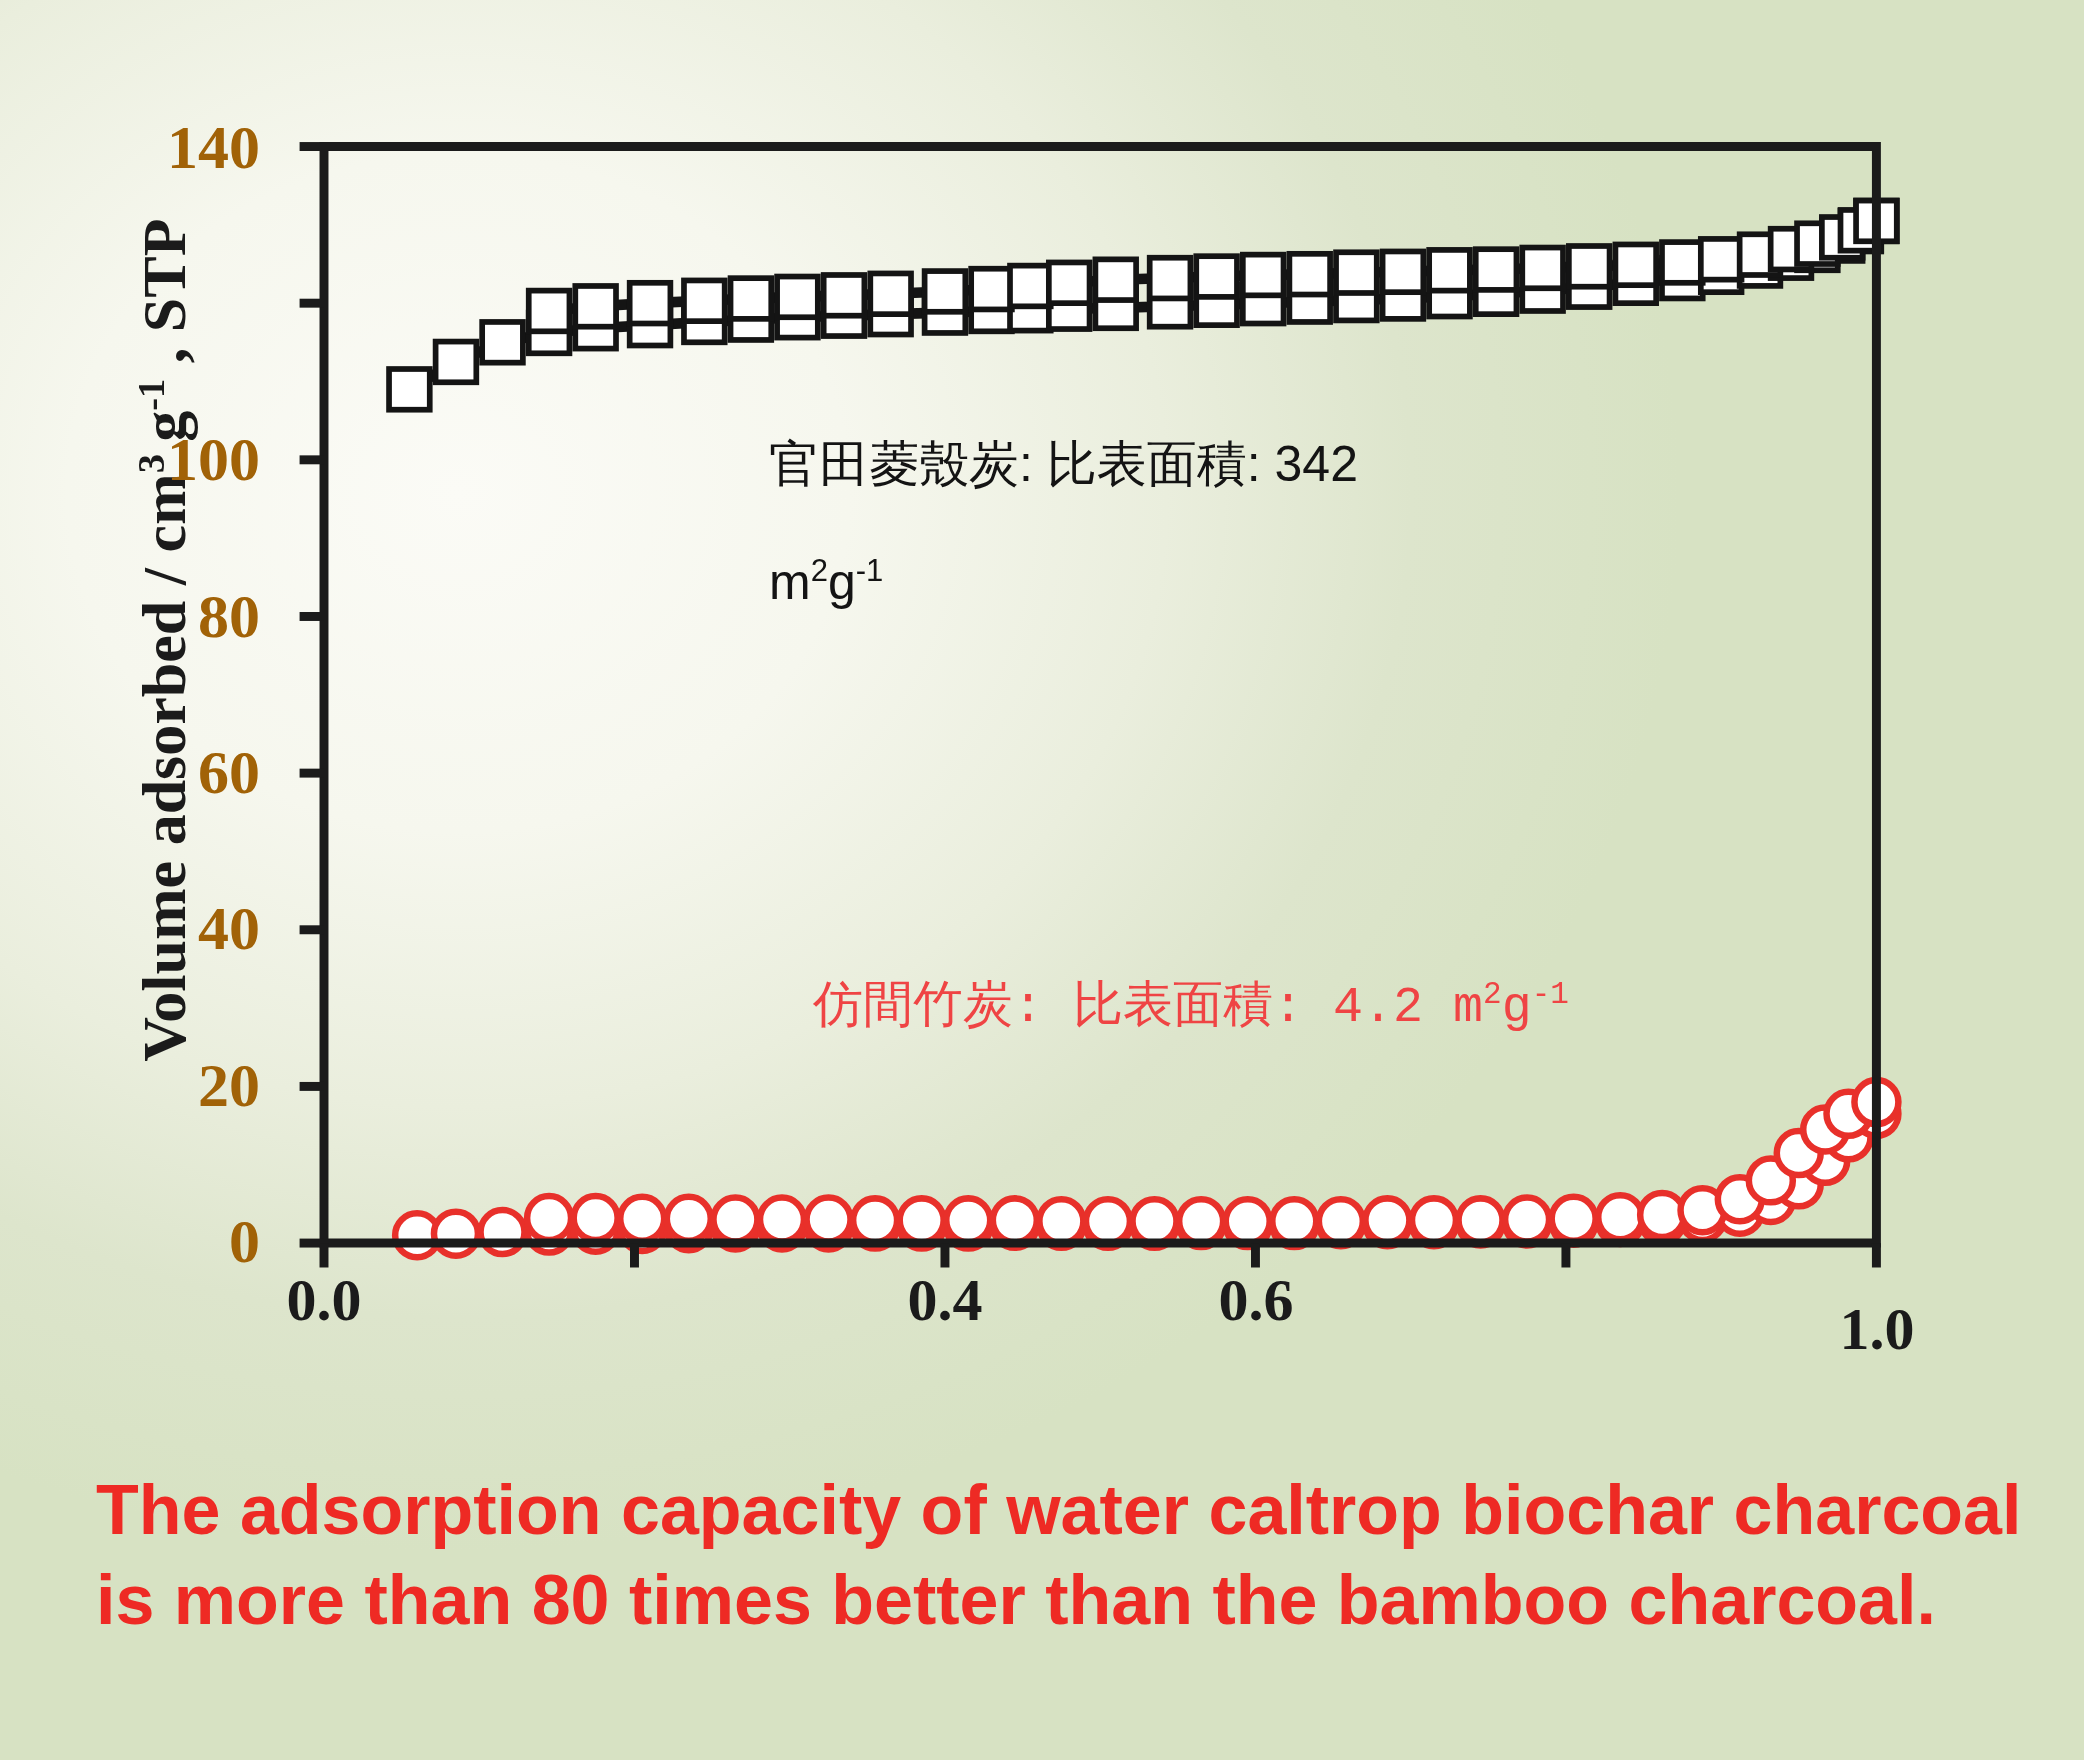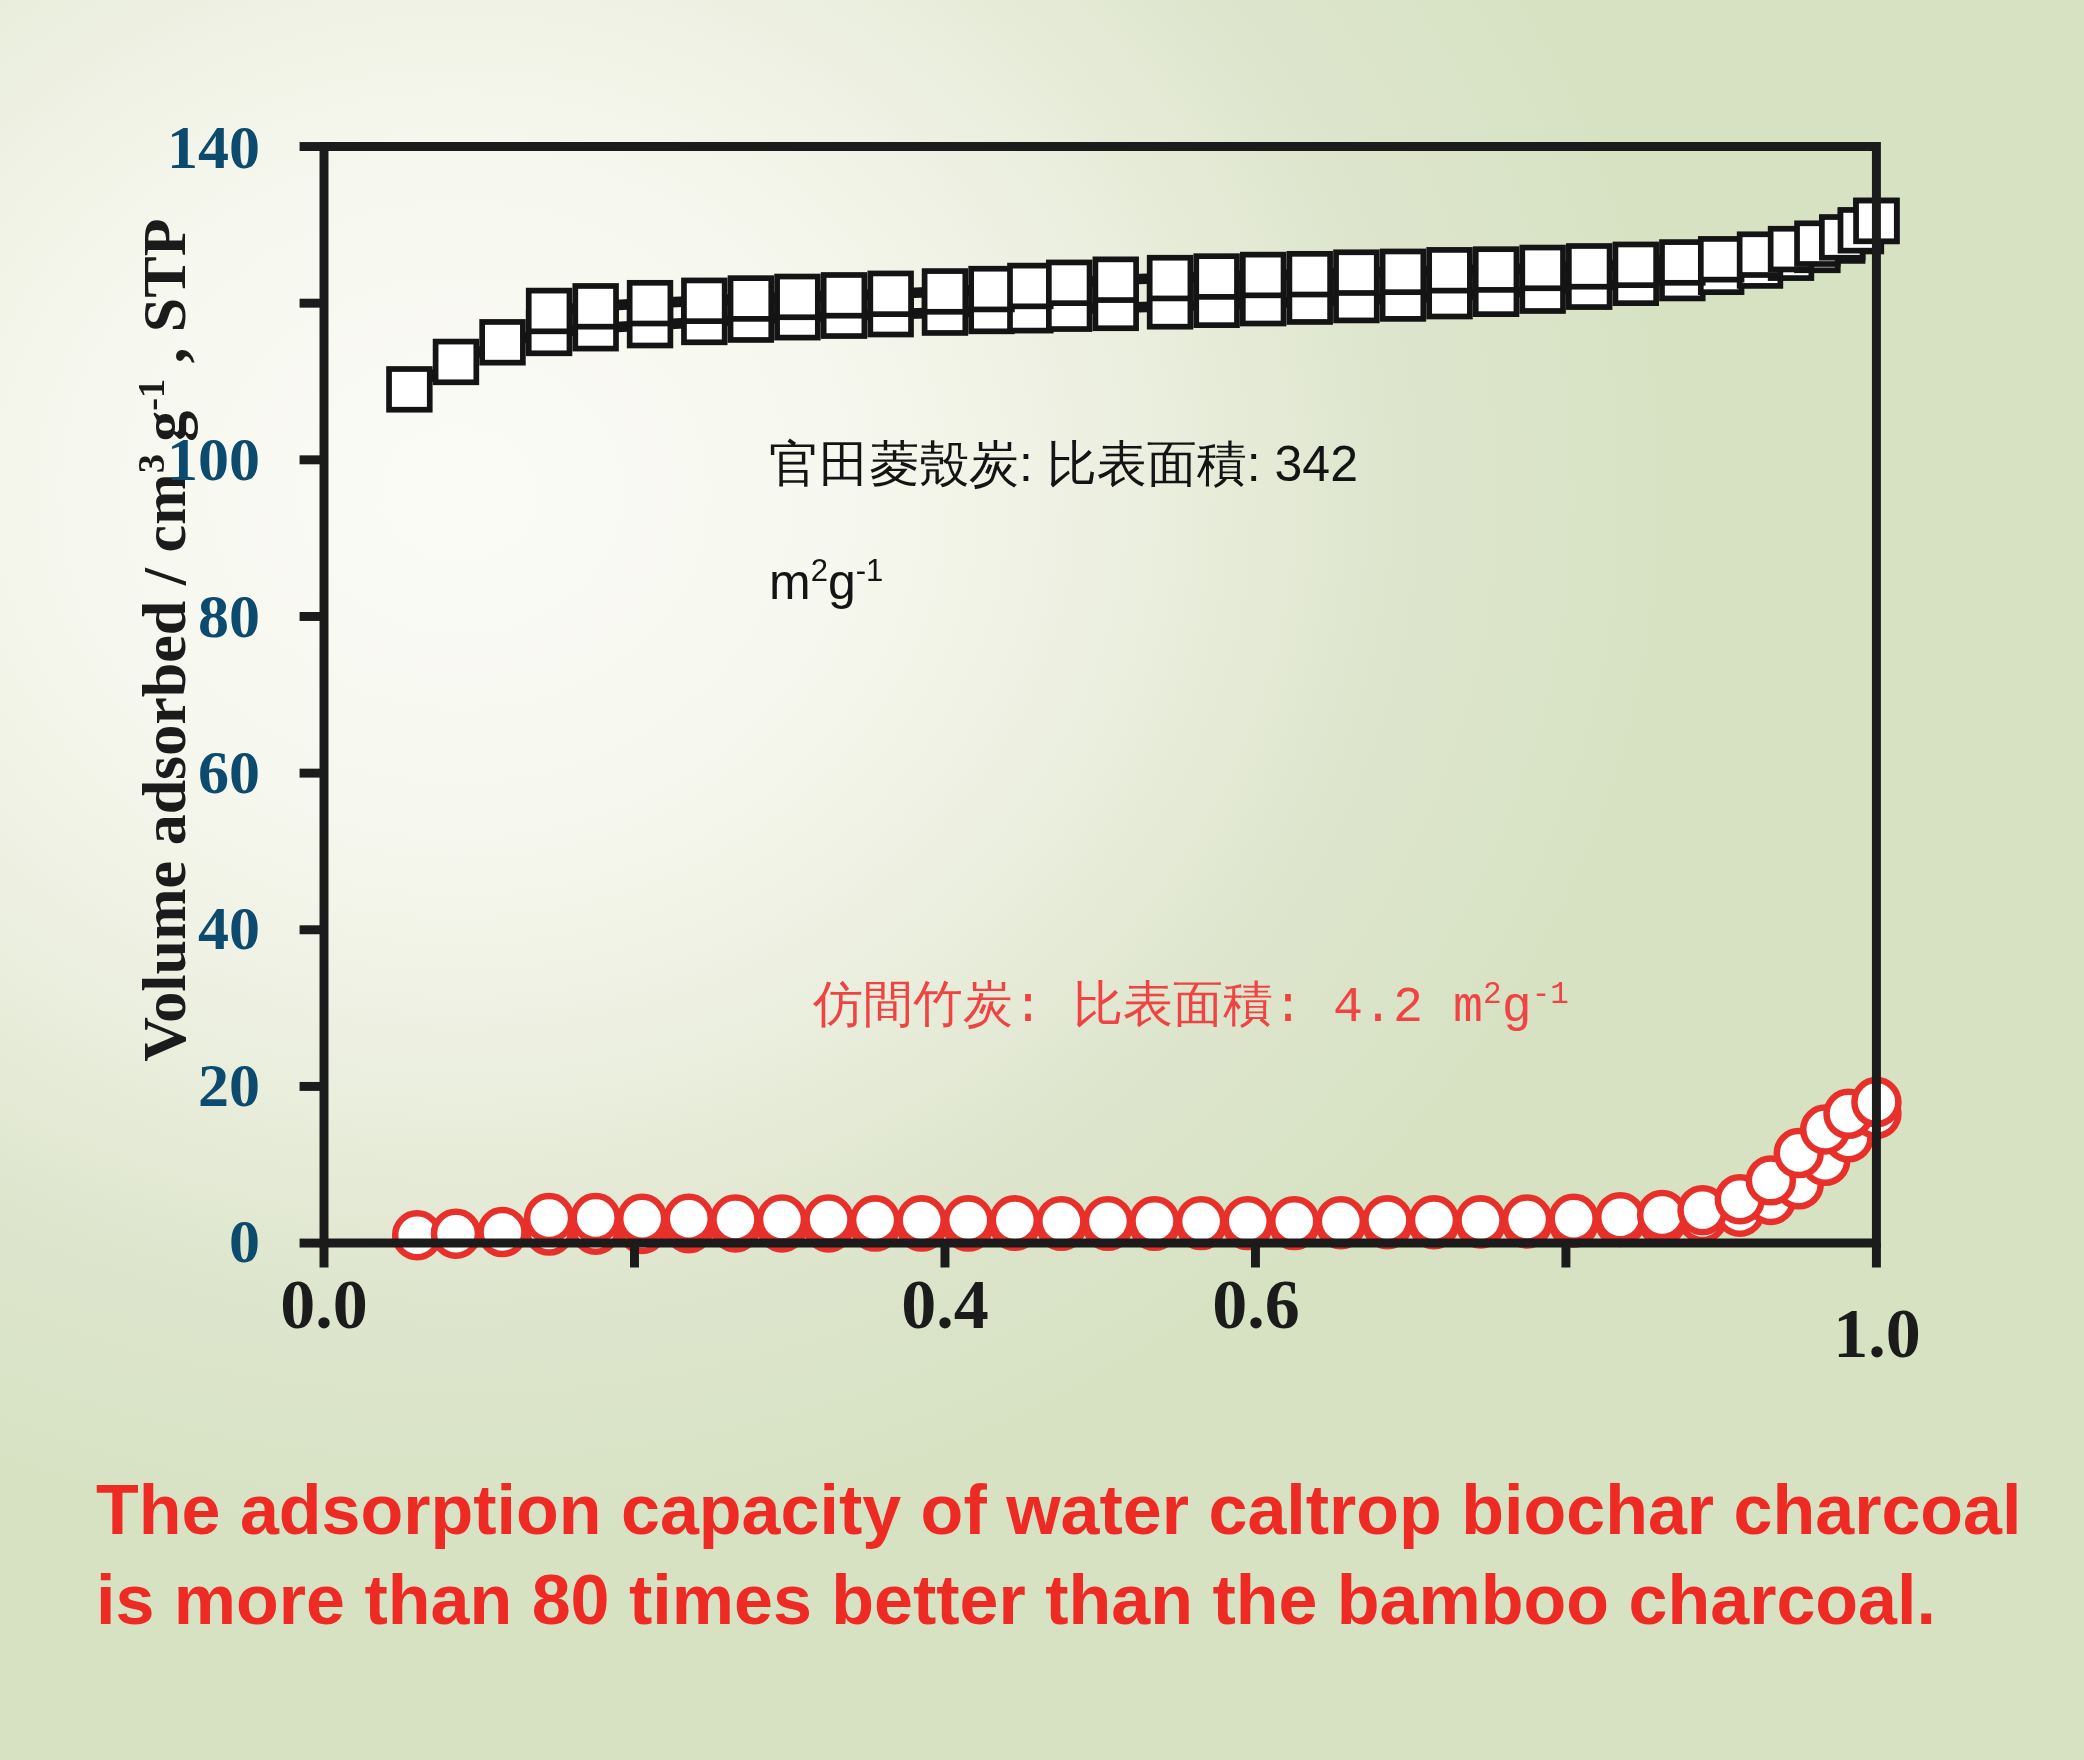--- a/index.html
+++ b/index.html
@@ -38,30 +38,30 @@
     color:#1b1b1b;
   }
   .ytick{
     position:absolute;
     right:1824px;
     width:244px;
     text-align:right;
     font-family:"Liberation Serif", serif;
     font-weight:bold;
     font-size:62px;
-    color:#0c4a6e;
+    color:#a16207;
     line-height:1;
   }
   .xtick{
     position:absolute;
     width:244px;
     text-align:center;
     font-family:"Liberation Serif", serif;
     font-weight:bold;
-    font-size:70px;
+    font-size:60px;
     color:#1b1b1b;
     line-height:1;
   }
   .anno{
     position:absolute;
     font-family:"Liberation Sans", sans-serif;
     font-size:50px;
     line-height:1.18;
     white-space:pre-line;
   }

